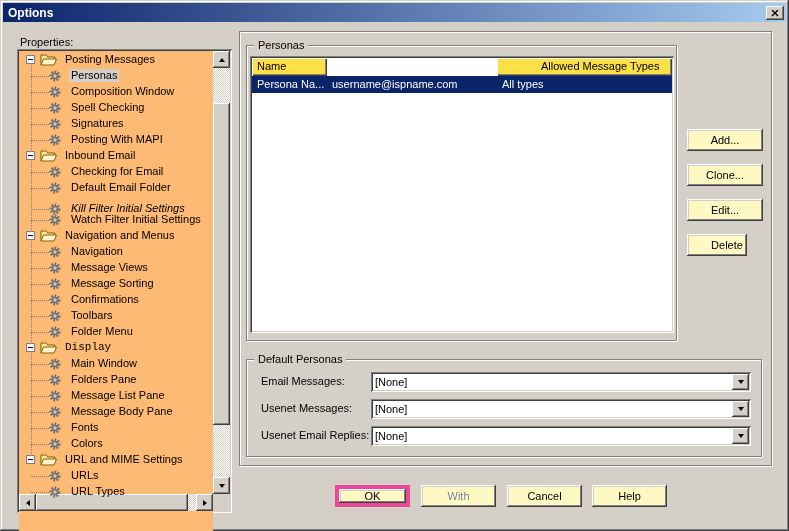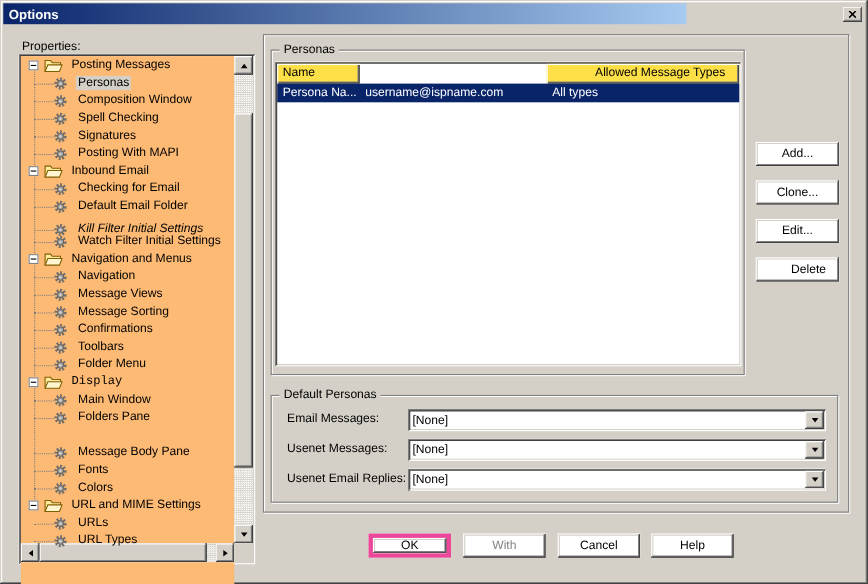--- a/index.html
+++ b/index.html
@@ -1,18 +1,18 @@
 <!DOCTYPE html>
 <html><head>
 <meta charset="utf-8">
 <style>
   html,body{margin:0;padding:0;font-family:"Liberation Sans",sans-serif;font-size:11px;color:#000;}
   .window{position:relative;width:789px;height:531px;background:#d4d0c8;overflow:hidden;
     box-shadow: inset -1px -1px 0 #404040, inset 1px 1px 0 #d4d0c8, inset -2px -2px 0 #808080, inset 2px 2px 0 #ffffff;}
-  .titlebar{position:absolute;left:3px;top:3px;width:621px;height:19px;display:flex;align-items:center;}
+  .titlebar{position:absolute;left:3px;top:3px;width:783px;height:19px;display:flex;align-items:center;}
   .titlebar .title{color:#fff;font-weight:bold;font-size:12px;padding-left:5px;white-space:nowrap;}
   .close-btn{position:absolute;right:5px;top:6px;width:18px;height:14px;background:#d4d0c8;box-sizing:border-box;
     box-shadow: inset -1px -1px 0 #404040, inset 1px 1px 0 #ffffff, inset -2px -2px 0 #808080, inset 2px 2px 0 #d4d0c8;
     display:flex;align-items:center;justify-content:center;}
   .label{position:absolute;white-space:nowrap;}
   .etched{position:absolute;box-sizing:border-box;border:1px solid #808080;
     box-shadow: inset 1px 1px 0 #ffffff, 1px 1px 0 #ffffff;}
   .group-label{position:absolute;top:-7px;left:7px;background:#d4d0c8;padding:0 4px;white-space:nowrap;}
   .sunken{box-sizing:border-box;background:#fff;
     box-shadow: inset 1px 1px 0 #808080, inset -1px -1px 0 #ffffff, inset 2px 2px 0 #404040, inset -2px -2px 0 #d4d0c8;}
@@ -44,21 +44,21 @@
   .tri.up{border-left:3px solid transparent;border-right:3px solid transparent;border-bottom:4px solid #000;}
   .tri.down{border-left:3px solid transparent;border-right:3px solid transparent;border-top:4px solid #000;}
   .tri.left{border-top:3px solid transparent;border-bottom:3px solid transparent;border-right:4px solid #000;}
   .tri.right{border-top:3px solid transparent;border-bottom:3px solid transparent;border-left:4px solid #000;}
   .listview{position:absolute;left:250px;top:56px;width:424px;height:277px;}
   .lv-header{position:absolute;left:2px;top:2px;right:2px;height:18px;display:flex;}
   .hdr-cell{box-sizing:border-box;background:#fde047;padding-left:5px;line-height:17px;overflow:hidden;white-space:nowrap;
     box-shadow: inset 1px 1px 0 #ffffff, inset -1px -1px 0 #404040, inset -2px -2px 0 #808080;}
   .lv-row{position:absolute;left:2px;top:20px;right:2px;height:17px;display:flex;color:#fff;}
   .lv-cell{box-sizing:border-box;padding-left:5px;line-height:16px;overflow:hidden;white-space:nowrap;}
-  .btn{position:absolute;box-sizing:border-box;background:#ffffff;display:flex;align-items:center;justify-content:center;
+  .btn{position:absolute;box-sizing:border-box;background:#fef9c3;display:flex;align-items:center;justify-content:center;
     box-shadow: inset -1px -1px 0 #404040, inset 1px 1px 0 #ffffff, inset -2px -2px 0 #808080, inset 2px 2px 0 #d4d0c8;
     white-space:nowrap;}
   .btn.default{border:4px solid #ec4899;text-align:right;}
   .btn.disabled{color:#808080;text-shadow:1px 1px 0 #fff;}
   .combo{position:absolute;box-sizing:border-box;background:#fff;
     box-shadow: inset 1px 1px 0 #808080, inset -1px -1px 0 #ffffff, inset 2px 2px 0 #404040, inset -2px -2px 0 #d4d0c8;}
   .combo .val{position:absolute;left:4px;top:2px;line-height:16px;white-space:nowrap;}
   .combo .drop{position:absolute;right:2px;top:2px;width:17px;height:16px;background:#d4d0c8;box-sizing:border-box;
     box-shadow: inset -1px -1px 0 #404040, inset 1px 1px 0 #ffffff, inset -2px -2px 0 #808080, inset 2px 2px 0 #d4d0c8;
     display:flex;align-items:center;justify-content:center;}
@@ -271,20 +271,29 @@
         </div>
         <div class="tree-row" style="top: 305px;">
           <div class="stub"></div>
           <div class="icon gear"><svg width="12" height="12" viewBox="0 0 12 12">
               <circle cx="6" cy="6" r="4.2" fill="none" stroke="#6e6e6e" stroke-width="2.6" stroke-dasharray="1.7 1.45"></circle>
               <circle cx="6" cy="6" r="2.9" fill="#9a9a9a" stroke="#555" stroke-width="0.8"></circle>
               <circle cx="6" cy="6" r="1.1" fill="#dcd8d0"></circle>
             </svg></div>
           <div class="tlabel child">Main Window</div>
         </div>
+        <div class="tree-row" style="top: 337px;">
+          <div class="stub"></div>
+          <div class="icon gear"><svg width="12" height="12" viewBox="0 0 12 12">
+              <circle cx="6" cy="6" r="4.2" fill="none" stroke="#6e6e6e" stroke-width="2.6" stroke-dasharray="1.7 1.45"></circle>
+              <circle cx="6" cy="6" r="2.9" fill="#9a9a9a" stroke="#555" stroke-width="0.8"></circle>
+              <circle cx="6" cy="6" r="1.1" fill="#dcd8d0"></circle>
+            </svg></div>
+          <div class="tlabel child">Message List Pane</div>
+        </div>
         <div class="tree-row" style="top: 353px;">
           <div class="stub"></div>
           <div class="icon gear"><svg width="12" height="12" viewBox="0 0 12 12">
               <circle cx="6" cy="6" r="4.2" fill="none" stroke="#6e6e6e" stroke-width="2.6" stroke-dasharray="1.7 1.45"></circle>
               <circle cx="6" cy="6" r="2.9" fill="#9a9a9a" stroke="#555" stroke-width="0.8"></circle>
               <circle cx="6" cy="6" r="1.1" fill="#dcd8d0"></circle>
             </svg></div>
           <div class="tlabel child">Message Body Pane</div>
         </div>
         <div class="tree-row" style="top: 369px;">
@@ -371,21 +380,21 @@
           <div class="lv-cell" style="flex: 0 0 170px;">username@ispname.com</div>
           <div class="lv-cell" style="flex: 1 1 0%;">All types</div>
         </div>
       </div>
   </div>
 
   <div>
       <div class="btn" style="left: 687px; top: 129px; width: 76px; height: 22px;">Add...</div>
       <div class="btn" style="left: 687px; top: 164px; width: 76px; height: 22px;">Clone...</div>
       <div class="btn" style="left: 687px; top: 199px; width: 76px; height: 22px;">Edit...</div>
-      <div class="btn" style="left: 687px; top: 234px; width: 76px; height: 22px; padding-left: 20px;">Delete</div>
+      <div class="btn" style="left: 687px; top: 234px; width: 60px; height: 22px; padding-left: 20px;">Delete</div>
     </div>
 
   <div class="etched" style="left:246px;top:359px;width:516px;height:98px;">
     <span class="group-label">Default Personas</span>
     <div>
         <div class="field-label" style="top: 15px;">Email Messages:</div>
         <div class="combo" style="left: 124px; top: 12px; width: 380px; height: 20px;">
           <div class="val">[None]</div>
           <div class="drop">
             <div class="tri down"></div>

